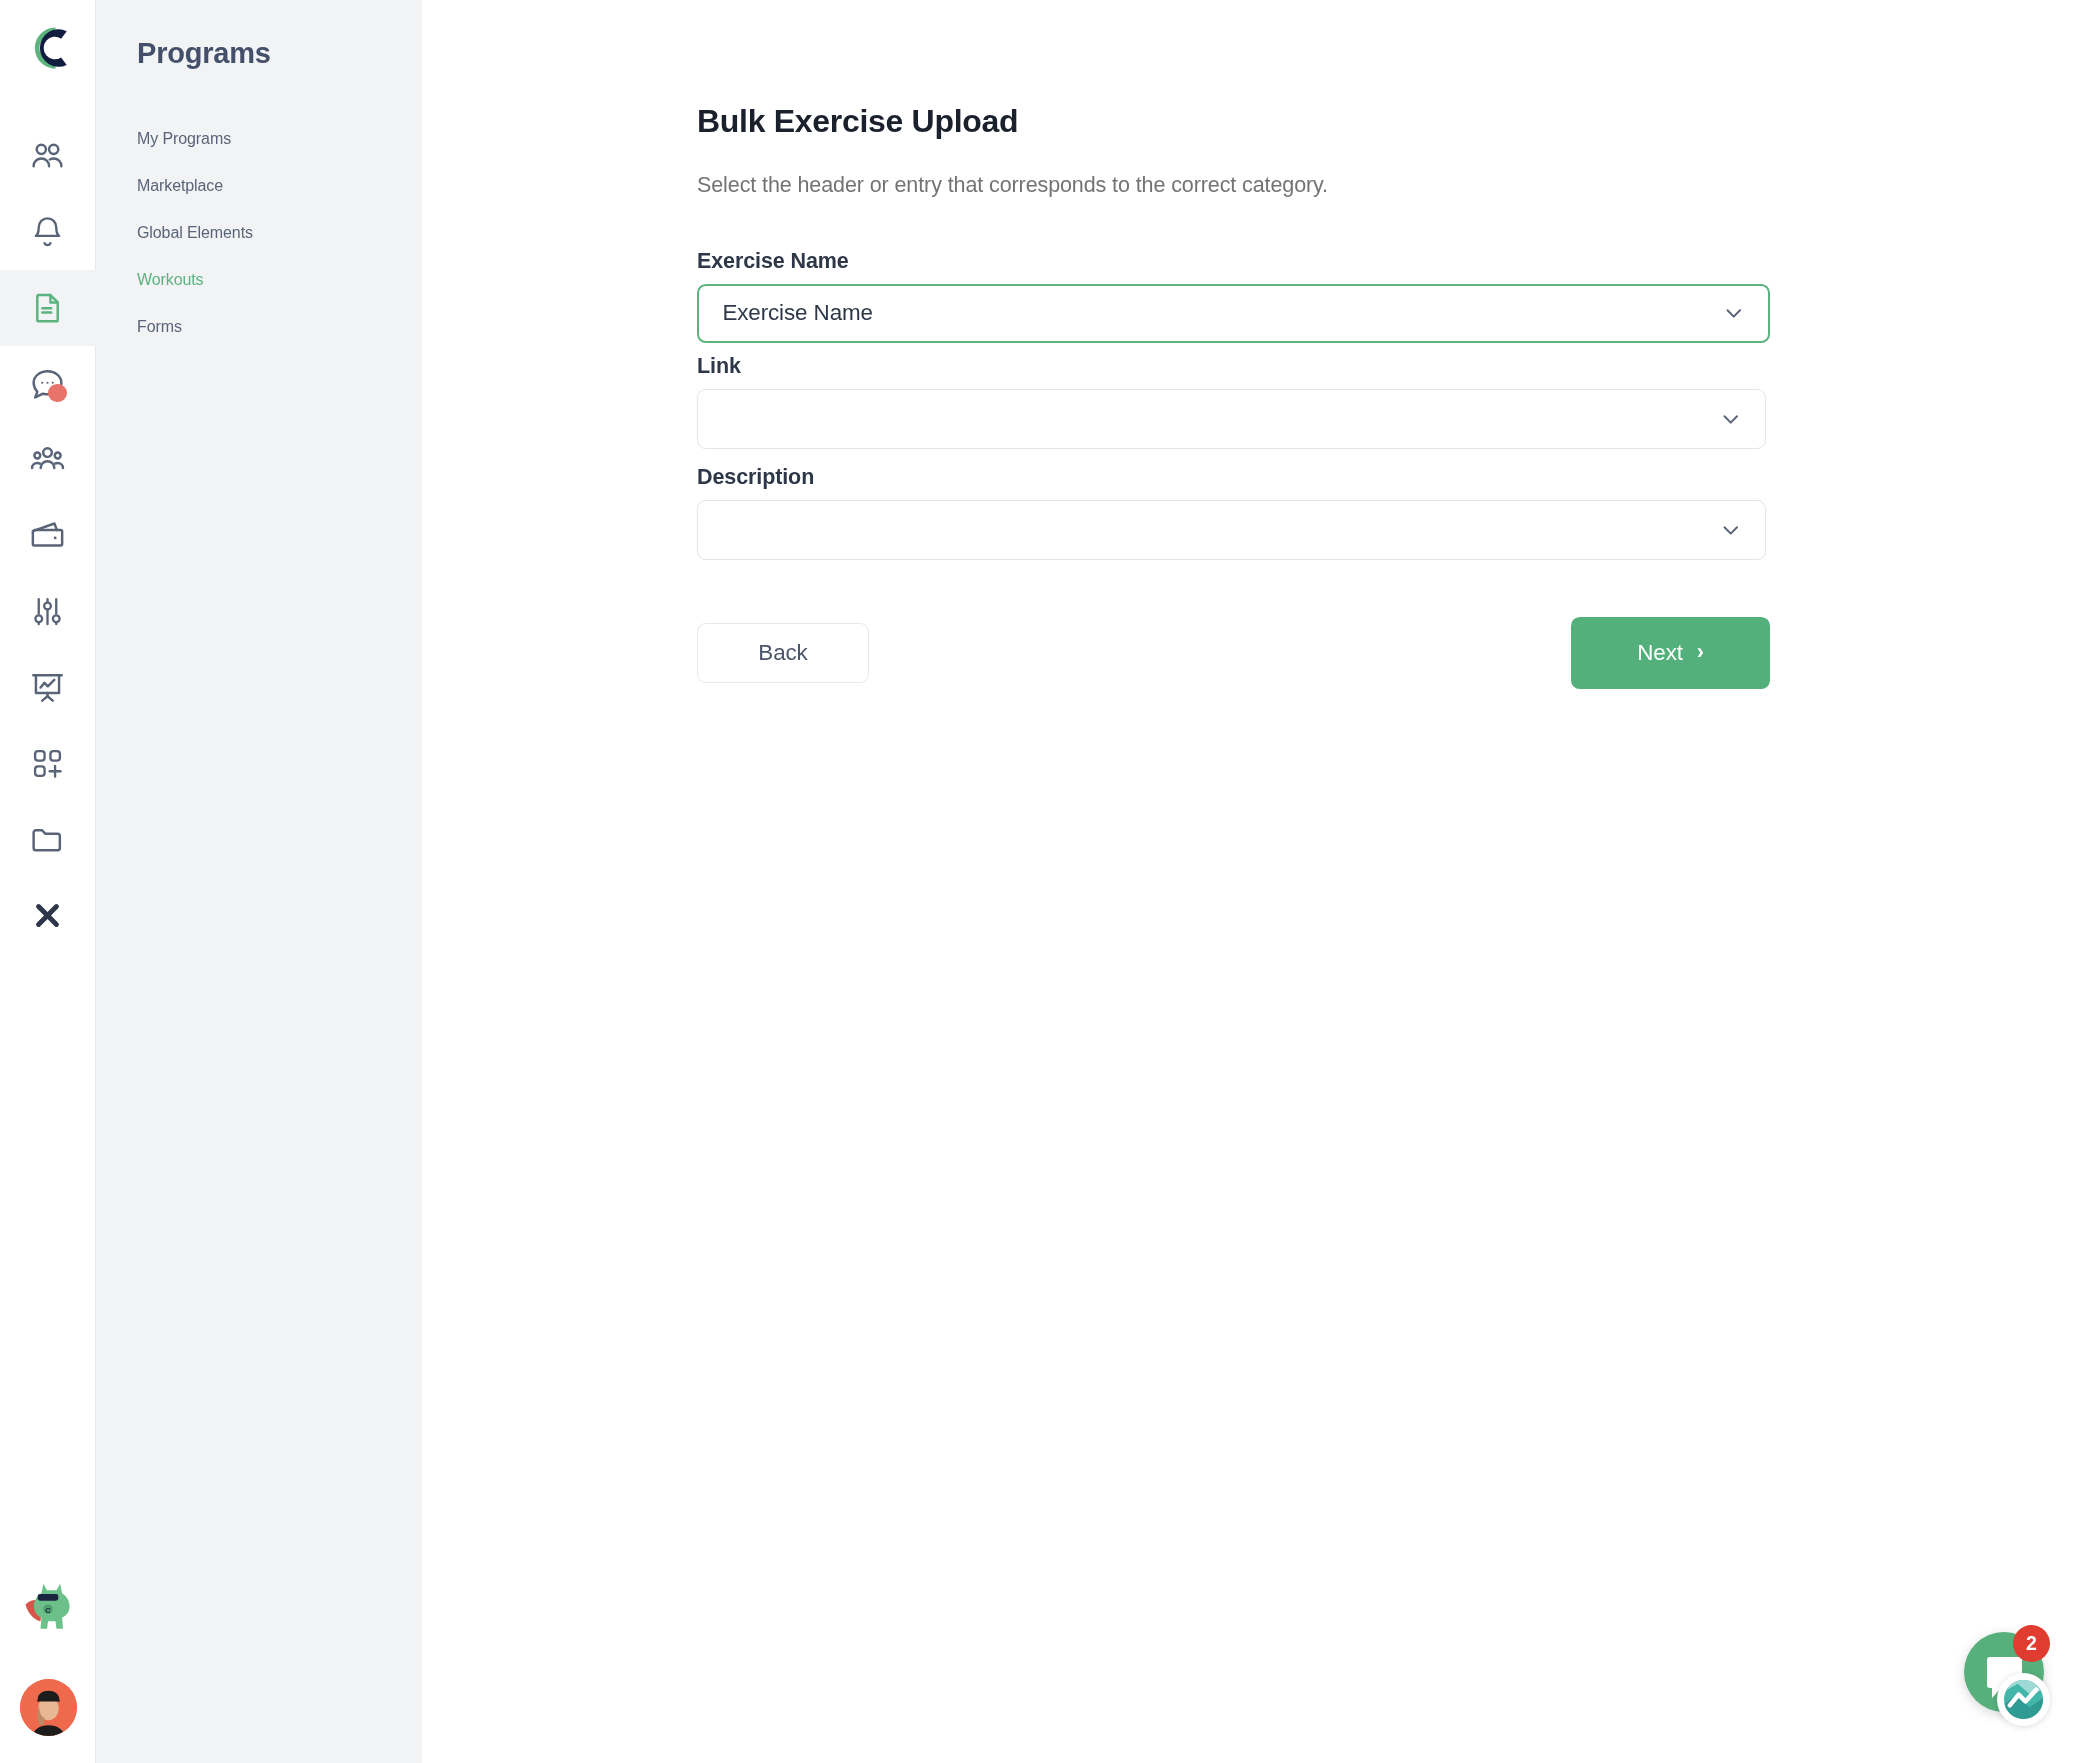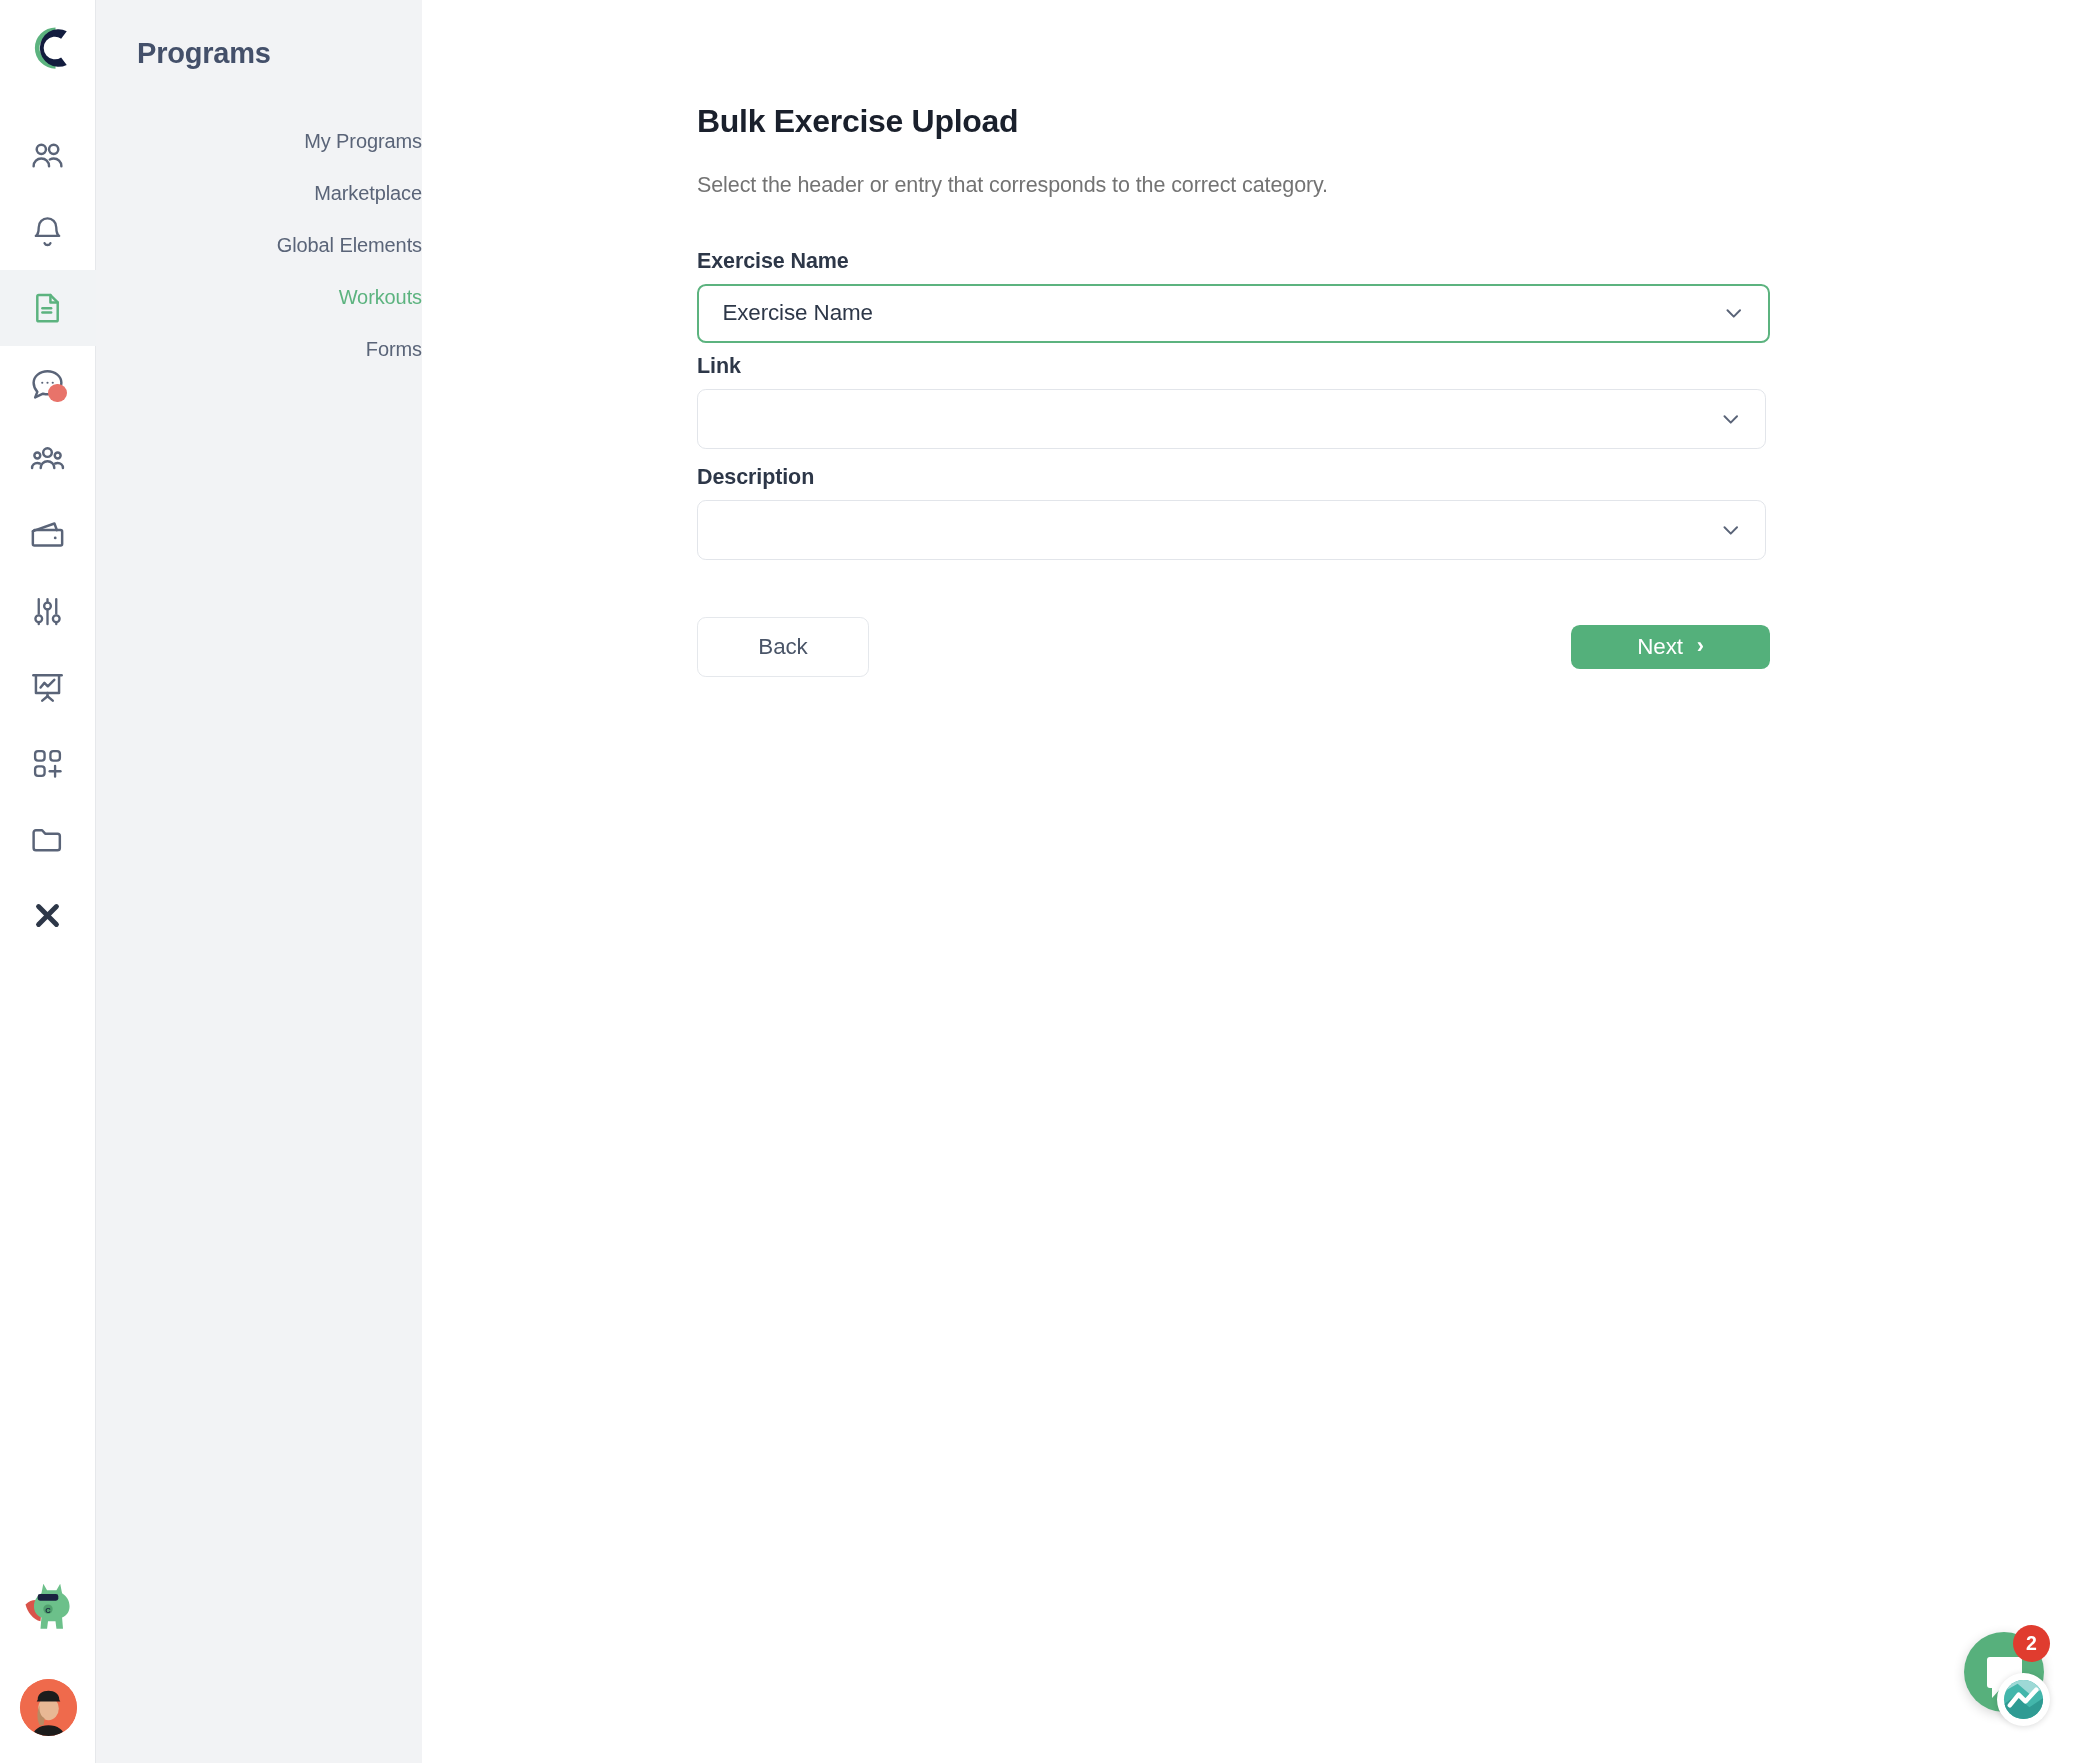--- a/index.html
+++ b/index.html
@@ -109,26 +109,25 @@
     color: #44506a;
     padding: 0 0 0 41px;
     letter-spacing: -0.2px;
     margin-bottom: 45px;
   }
 
   .side-list { list-style: none; }
 
   .side-link {
     display: block;
-    font-size: 20px;
+    font-size: 16px;
     color: #5a6478;
     padding: 14.6px 0 14.6px 41px;
     cursor: pointer;
     letter-spacing: -0.1px;
-    text-align: right;
   }
   .side-link.active { color: #5cb37f; }
 
   
   .main {
     flex: 1 1 auto;
     position: relative;
     background: #ffffff;
     height: 100%;
   }
@@ -216,21 +215,21 @@
     background: #ffffff;
     font-size: 22.4px;
     color: #4a5568;
     font-family: "Liberation Sans", sans-serif;
     cursor: pointer;
     letter-spacing: -0.1px;
   }
 
   .btn-next {
     width: 199px;
-    height: 44px;
+    height: 72px;
     border-radius: 8.8px;
     border: none;
     background: #54b07b;
     color: #ffffff;
     font-size: 22.4px;
     font-family: "Liberation Sans", sans-serif;
     cursor: pointer;
     display: flex;
     align-items: center;
     justify-content: center;

